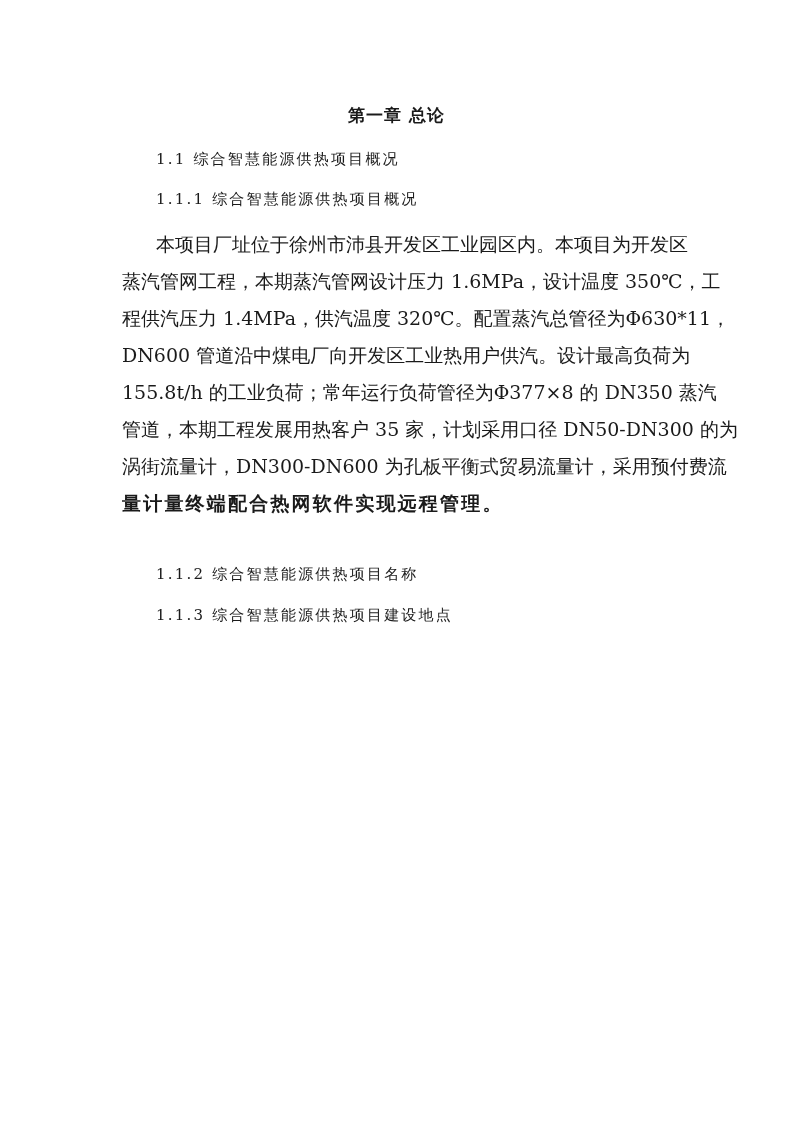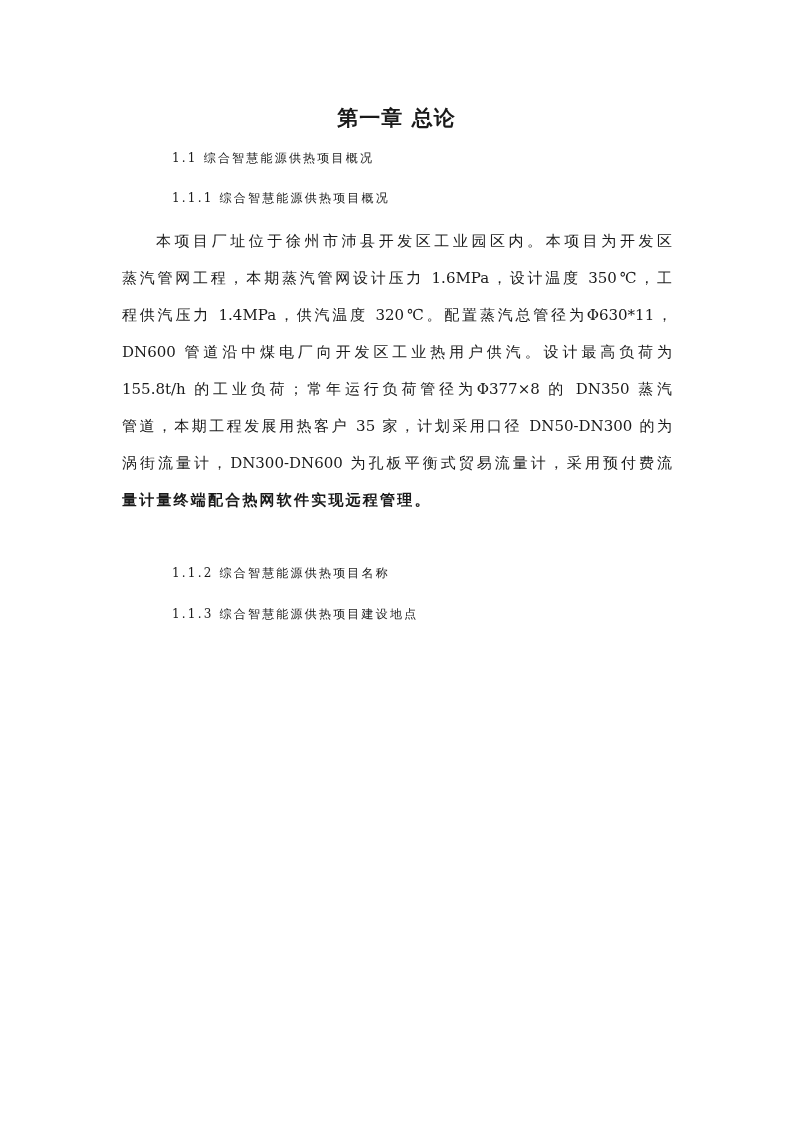--- a/index.html
+++ b/index.html
@@ -1,22 +1,22 @@
 <!DOCTYPE html>
 <html><head>
 <meta charset="utf-8">
 <style>
   html, body { margin: 0; padding: 0; background: #ffffff; }
   body { width: 793px; height: 1122px; position: relative; overflow: hidden;
          font-family: "DejaVu Serif", "Liberation Serif", serif; color: #1a1a1a; }
   .page { position: absolute; left: 0; top: 0; width: 793px; height: 1122px; background: #fff; }
   .title { position: absolute; left: 0; width: 793px; top: 104px; text-align: center;
-           font-size: 21px; font-weight: bold; letter-spacing: 1px; }
-  .heading { position: absolute; left: 172px; font-size: 12px; letter-spacing: 2.2px; white-space: nowrap; text-align: right; }
-  .body-line { position: absolute; left: 122px; width: 550px; font-size: 15px; white-space: nowrap;
+           font-size: 17px; font-weight: bold; letter-spacing: 1px; }
+  .heading { position: absolute; left: 156px; font-size: 15px; letter-spacing: 2.2px; white-space: nowrap; text-align: right; }
+  .body-line { position: absolute; left: 122px; width: 550px; font-size: 19px; white-space: nowrap;
                text-align: justify; text-align-last: justify; }
   .body-line.first { left: 156px; width: 516px; }
   .body-line.last { text-align-last: left; letter-spacing: 2.2px; font-weight: bold; }
 </style>
 </head>
 <body>
 
 <div class="page">
   <div class="title">第一章 总论</div>
 

